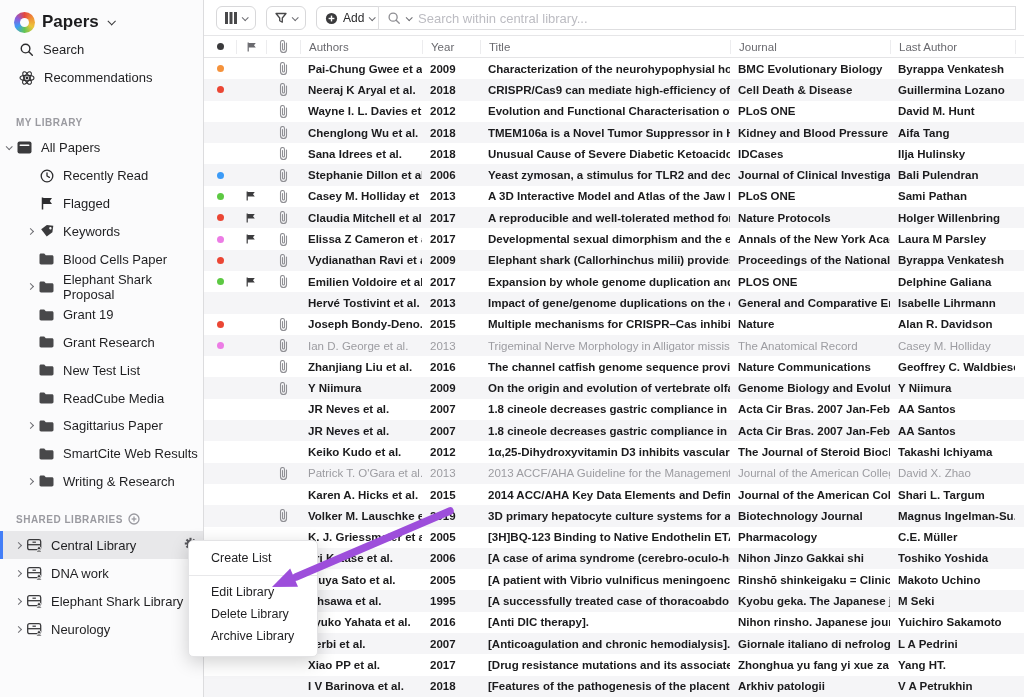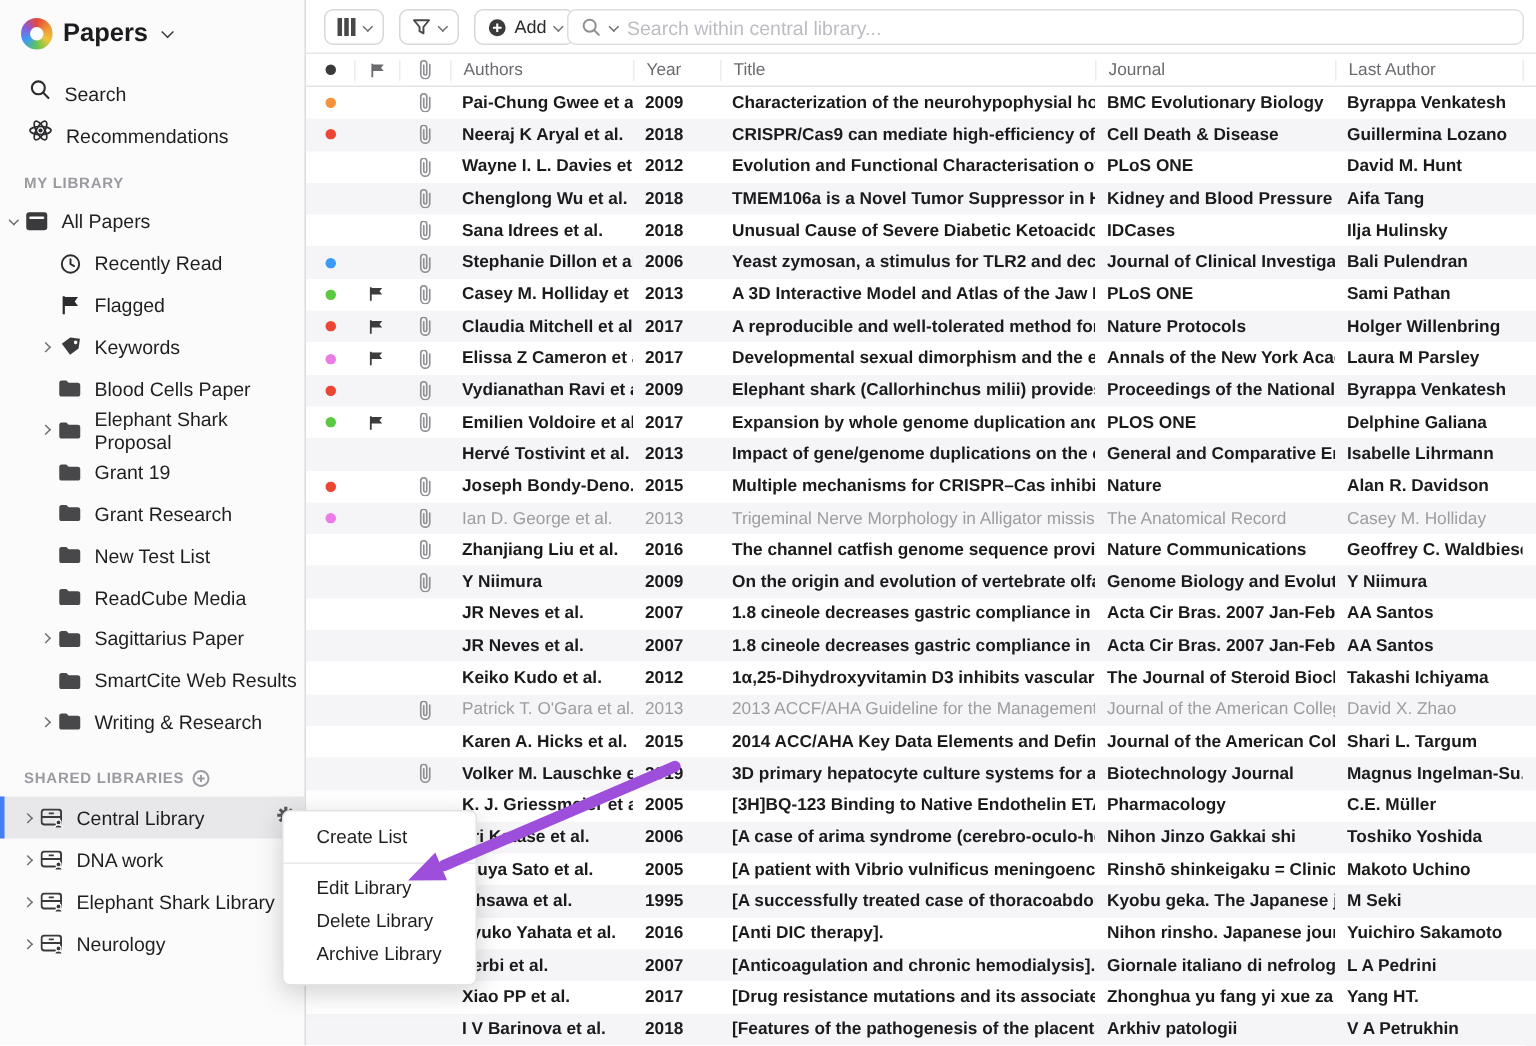--- a/index.html
+++ b/index.html
@@ -13,42 +13,42 @@
   .logo-row{display:flex;align-items:center;gap:7px;height:36px;padding:8px 0 0 14px;}
   .logo{width:21px;height:21px;border-radius:50%;
         background:conic-gradient(#e5473d,#f09237,#ecc53a,#62c554,#3d9bf5,#8e5bd9,#e5473d);position:relative;}
   .logo::after{content:"";position:absolute;left:6px;top:6px;width:9px;height:9px;border-radius:50%;background:#fbfbfc;}
   .logo-title{font-size:17px;font-weight:700;color:#1c1c1e;}
   .chev{display:inline-block;width:5px;height:5px;border-right:1.4px solid #6e6e73;border-bottom:1.4px solid #6e6e73;}
   .chev.down{transform:rotate(45deg) translateY(-1px);}
   .chev.right{transform:rotate(-45deg);}
   .chev.big{width:6px;height:6px;border-color:#3a3a3c;border-width:1.8px;margin-left:2px;}
   .nav{margin-top:6px;}
-  .nav-item{display:flex;align-items:flex-end;gap:9px;height:28px;padding-left:19px;font-size:13px;color:#1f1f21;cursor:default;}
+  .nav-item{display:flex;align-items:flex-start;gap:9px;height:28px;padding-left:19px;font-size:13px;color:#1f1f21;cursor:default;}
   .section-label{display:flex;align-items:center;gap:5px;margin-top:14px;padding-left:16px;height:20px;
                  font-size:10px;font-weight:700;letter-spacing:.5px;color:#9a9aa0;}
   .tree{margin-top:2px;}
   .tree-item{position:relative;display:flex;align-items:center;height:27.8px;font-size:13px;color:#1f1f21;}
   .tree-item .slot{width:16px;display:flex;justify-content:center;flex:none;}
   .tree-item.indent{padding-left:22px;}
   .tree-item .tree-icon{width:17px;height:16px;margin-right:8px;flex:none;display:flex;align-items:center;justify-content:center;}
   .tree-item.chev-none .chev{visibility:hidden;}
   .tree-item.selected{background:#e8e8ea;}
   .tree-item.selected::before{content:"";position:absolute;left:0;top:0;bottom:0;width:3px;background:#437ef7;}
   .tree-item .gear{position:absolute;right:6px;top:50%;transform:translateY(-50%);display:none;}
   .tree-item.selected .gear{display:block;}
   .shared-tree .tree-item{height:28px;padding-left:10px;}
 
   
   .main{position:absolute;left:204px;top:0;width:820px;height:697px;background:#fff;}
   .toolbar{position:relative;height:36px;border-bottom:1px solid #e6e6e8;background:#fff;}
   .tbtn{position:absolute;top:6px;height:24px;display:flex;align-items:center;gap:5px;padding:0 8px;
         border:1px solid #d8d8da;border-radius:6px;background:#fff;font-size:12px;color:#2a2a2c;}
   .cols-icon{width:2.5px;height:12px;background:#48484a;box-shadow:4.5px 0 0 #48484a,9px 0 0 #48484a;margin-right:9px;}
-  .searchbox{position:absolute;left:174px;right:8px;top:6px;height:24px;border:1px solid #dedee0;border-radius:6px;
+  .searchbox{position:absolute;left:174px;right:8px;top:6px;height:24px;border:1px solid #dedee0;border-radius:0;
              background:#fff;display:flex;align-items:center;gap:5px;padding:0 8px;}
   .searchbox input{border:none;outline:none;flex:1;font-size:13px;font-family:"Liberation Sans",sans-serif;color:#333;background:transparent;}
   .searchbox input::placeholder{color:#bcbcc2;}
 
   
   .grid{display:grid;grid-template-columns:32px 30px 34px 122px 58px 250px 160px 125px 1fr;}
   .thead{position:absolute;left:0;top:36px;width:820px;height:22px;background:#fff;border-bottom:1px solid #e4e4e6;
          font-size:11.5px;color:#6a6a6f;align-items:center;}
   .thead>span{height:14px;display:flex;align-items:center;padding-left:8px;overflow:hidden;white-space:nowrap;}
   .thead>span+span{border-left:1px solid #ececee;}

